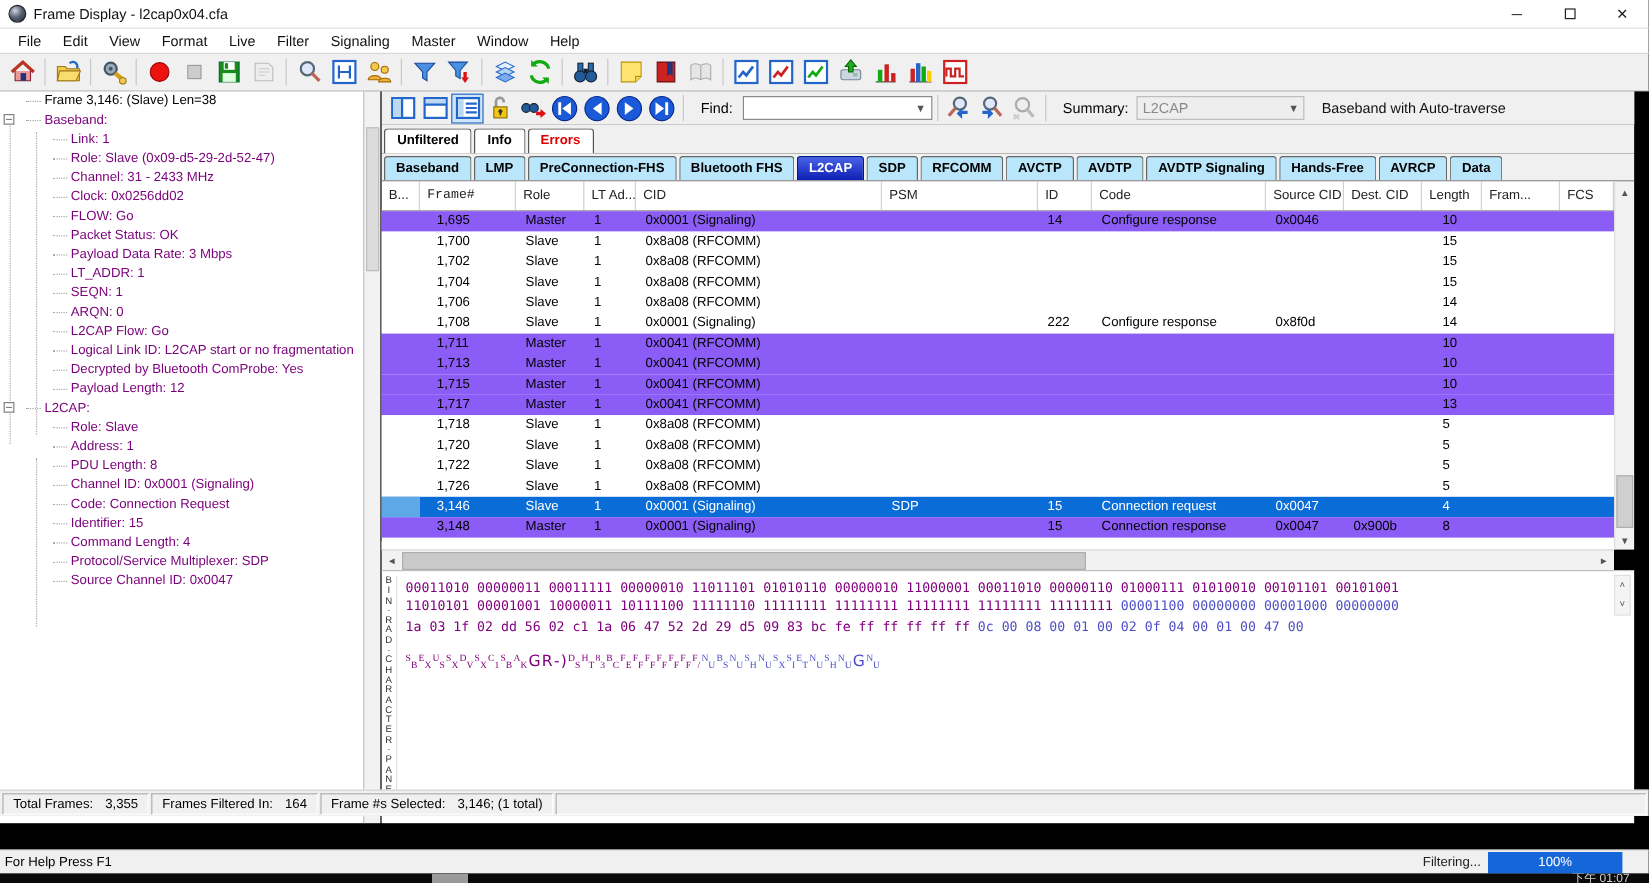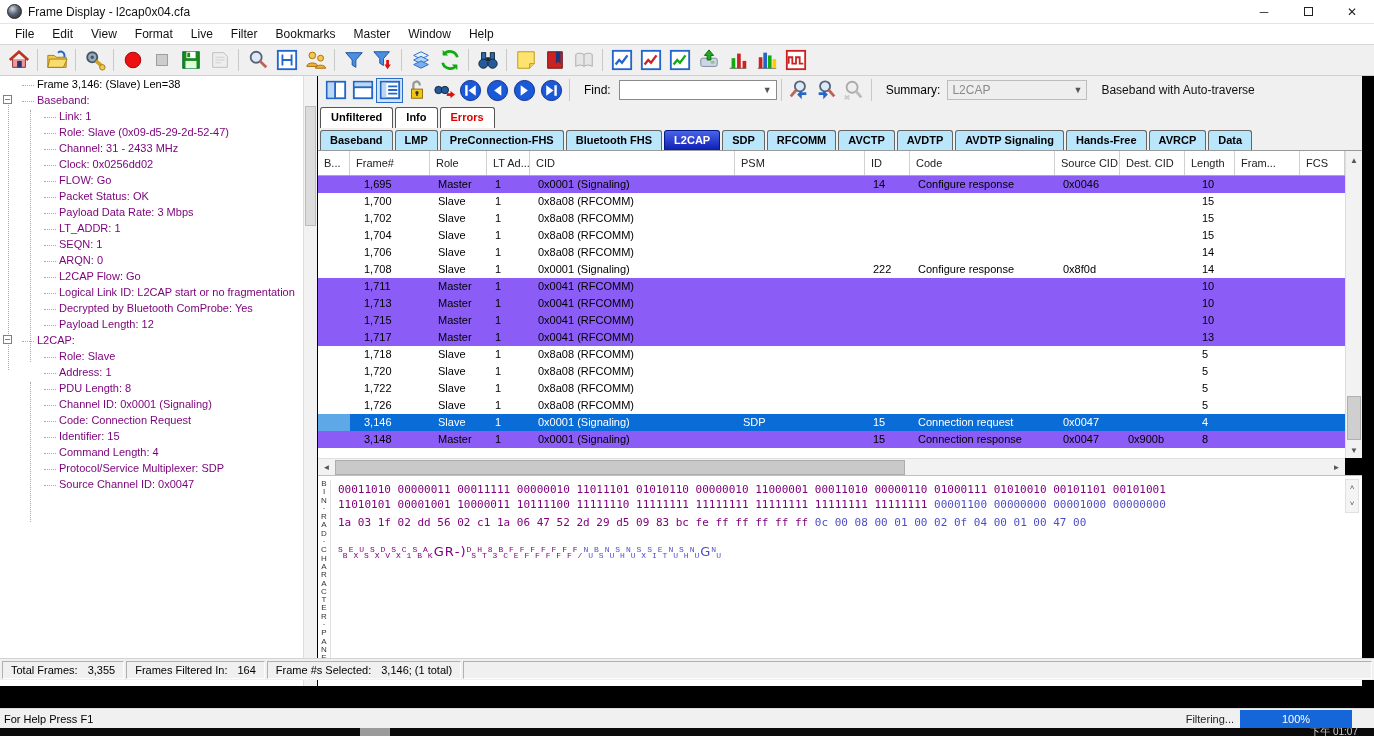--- a/index.html
+++ b/index.html
@@ -84,21 +84,21 @@
 #gap-row{position:absolute;left:318px;top:451px;width:1027px;height:7px;background:#fff}
 
 
 #hex-pane{position:absolute;left:318px;top:475px;width:1044px;height:211px;background:#fff;border-top:1px solid #c0c0c0}
 #side-label{position:absolute;left:0;top:4px;width:13px;text-align:center;font-size:8px;line-height:8.3px;color:#333;border-right:1px solid #e0e0e0;height:200px}
 .hexline{position:absolute;left:20px;white-space:nowrap;font-family:"DejaVu Sans Mono",monospace;font-size:11px;letter-spacing:0}
 .pp{color:#80007d}
 .bb{color:#4d4dc8}
 #bin1{top:7px}#bin2{top:22px}#hexl{top:40px}
 #charline{position:absolute;left:20px;top:68px;white-space:nowrap}
-.ctk{display:inline-block;font-size:8px;color:#80007d;margin-right:1px;font-family:Liberation Mono, monospace}
+.ctk{display:inline-block;font-size:8px;color:#80007d;margin-right:1px;font-family:Liberation Serif, serif}
 .ctk i{font-style:normal;vertical-align:4px}
 .ctk b{font-weight:normal;vertical-align:-2px}
 .ctk-big{display:inline-block;font-size:13px;color:#80007d;margin-right:1px;font-family:"DejaVu Sans",sans-serif}
 .ctk.blue,.ctk-big.blue{color:#4d4dc8}
 #hex-vscroll{position:absolute;right:3px;top:3px;width:14px;height:34px;background:#f4f4f4;border:1px solid #e0e0e0;font-size:8px;color:#555;text-align:center;line-height:16px}
 
 
 #status1{position:absolute;left:0;top:658px;width:1374px;height:22px;background:#f0f0f0;display:flex;align-items:center;padding-left:2px;border-top:1px solid #d4d4d4}
 .st-sec{height:18px;display:flex;align-items:center;border:1px solid;border-color:#b0b0b0 #fdfdfd #fdfdfd #b0b0b0;padding:0 8px;margin-right:2px;font-size:11px;white-space:nowrap}
 .st-sec .lab{margin-right:10px}
@@ -129,21 +129,21 @@
   </div>
 </div>
 
 <div id="menubar">
     <span class="menu-item">File</span>
     <span class="menu-item">Edit</span>
     <span class="menu-item">View</span>
     <span class="menu-item">Format</span>
     <span class="menu-item">Live</span>
     <span class="menu-item">Filter</span>
-    <span class="menu-item">Bookmarks</span>
+    <span class="menu-item">Signaling</span>
     <span class="menu-item">Master</span>
     <span class="menu-item">Window</span>
     <span class="menu-item">Help</span>
   </div>
 
 <div id="toolbar-main">
     <div class="tb-btn">
       <svg viewBox="0 0 24 24">
         <path d="M2 12L12 3l10 9" fill="none" stroke="#b32" stroke-width="3"></path>
         <path d="M5 11v9h14v-9" fill="#e99" stroke="#823"></path>
@@ -483,21 +483,21 @@
     <div class="ptab">AVCTP</div>
     <div class="ptab">AVDTP</div>
     <div class="ptab">AVDTP Signaling</div>
     <div class="ptab">Hands-Free</div>
     <div class="ptab">AVRCP</div>
     <div class="ptab">Data</div>
   </div>
 
 <div id="grid-header">
     <div class="hcell" style="width: 32px;">B...</div>
-    <div class="hcell" style="width: 80px;">Frame#</div>
+    <div class="hcell" style="width: 80px; font-family: Liberation Mono, monospace;">Frame#</div>
     <div class="hcell" style="width: 57px;">Role</div>
     <div class="hcell" style="width: 43px;">LT Ad...</div>
     <div class="hcell" style="width: 205px;">CID</div>
     <div class="hcell" style="width: 130px;">PSM</div>
     <div class="hcell" style="width: 45px;">ID</div>
     <div class="hcell" style="width: 145px;">Code</div>
     <div class="hcell" style="width: 65px;">Source CID</div>
     <div class="hcell" style="width: 65px;">Dest. CID</div>
     <div class="hcell" style="width: 50px;">Length</div>
     <div class="hcell" style="width: 65px;">Fram...</div>

